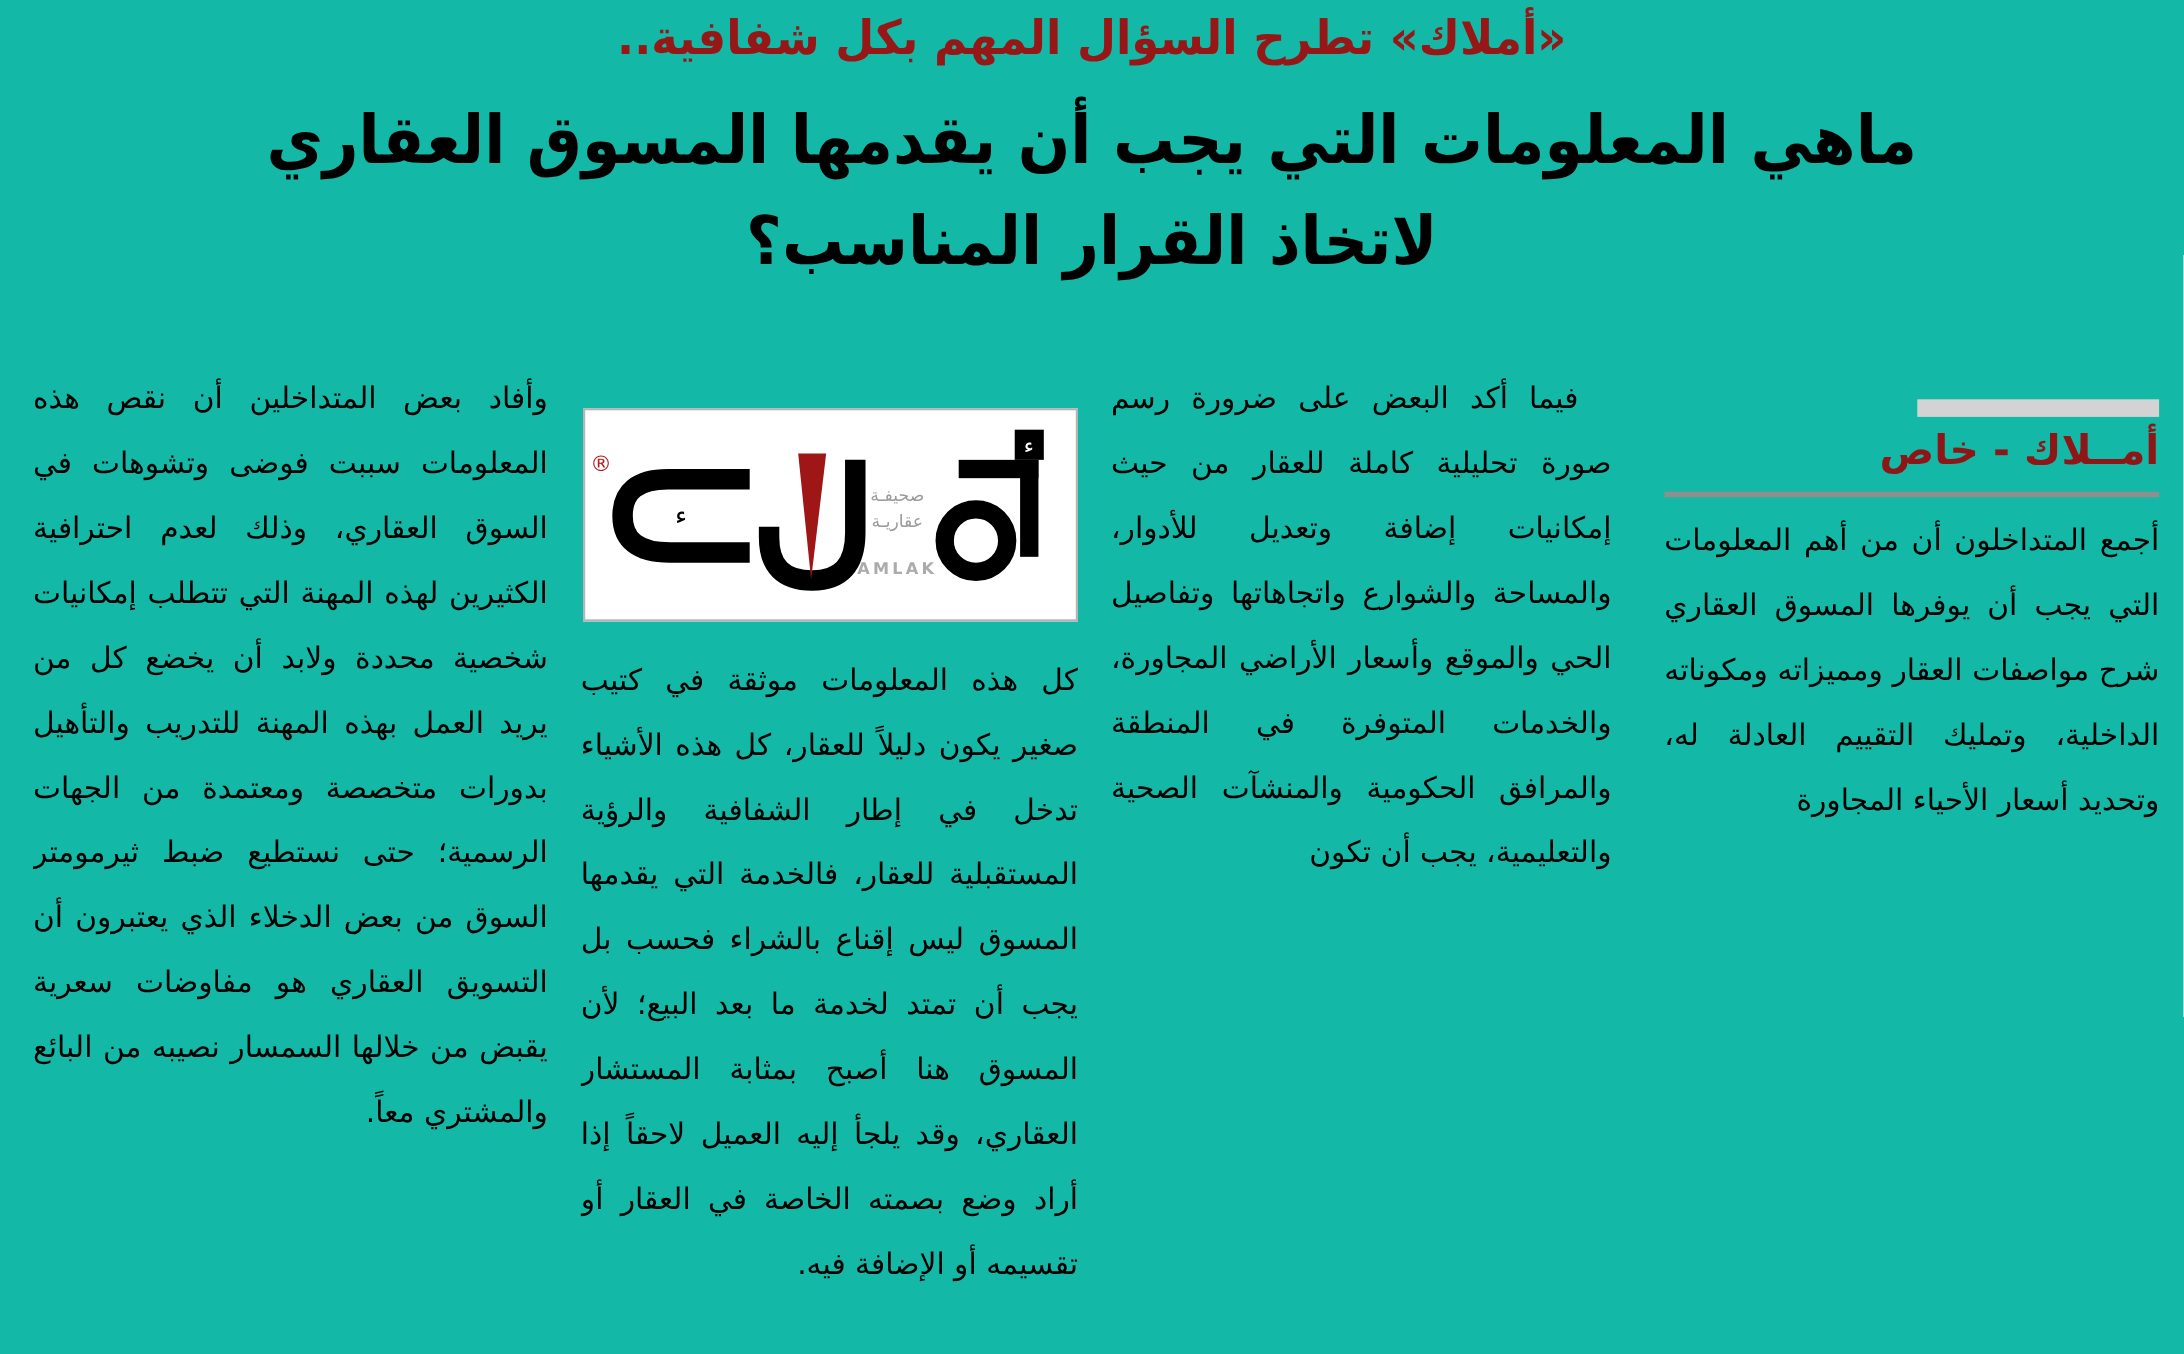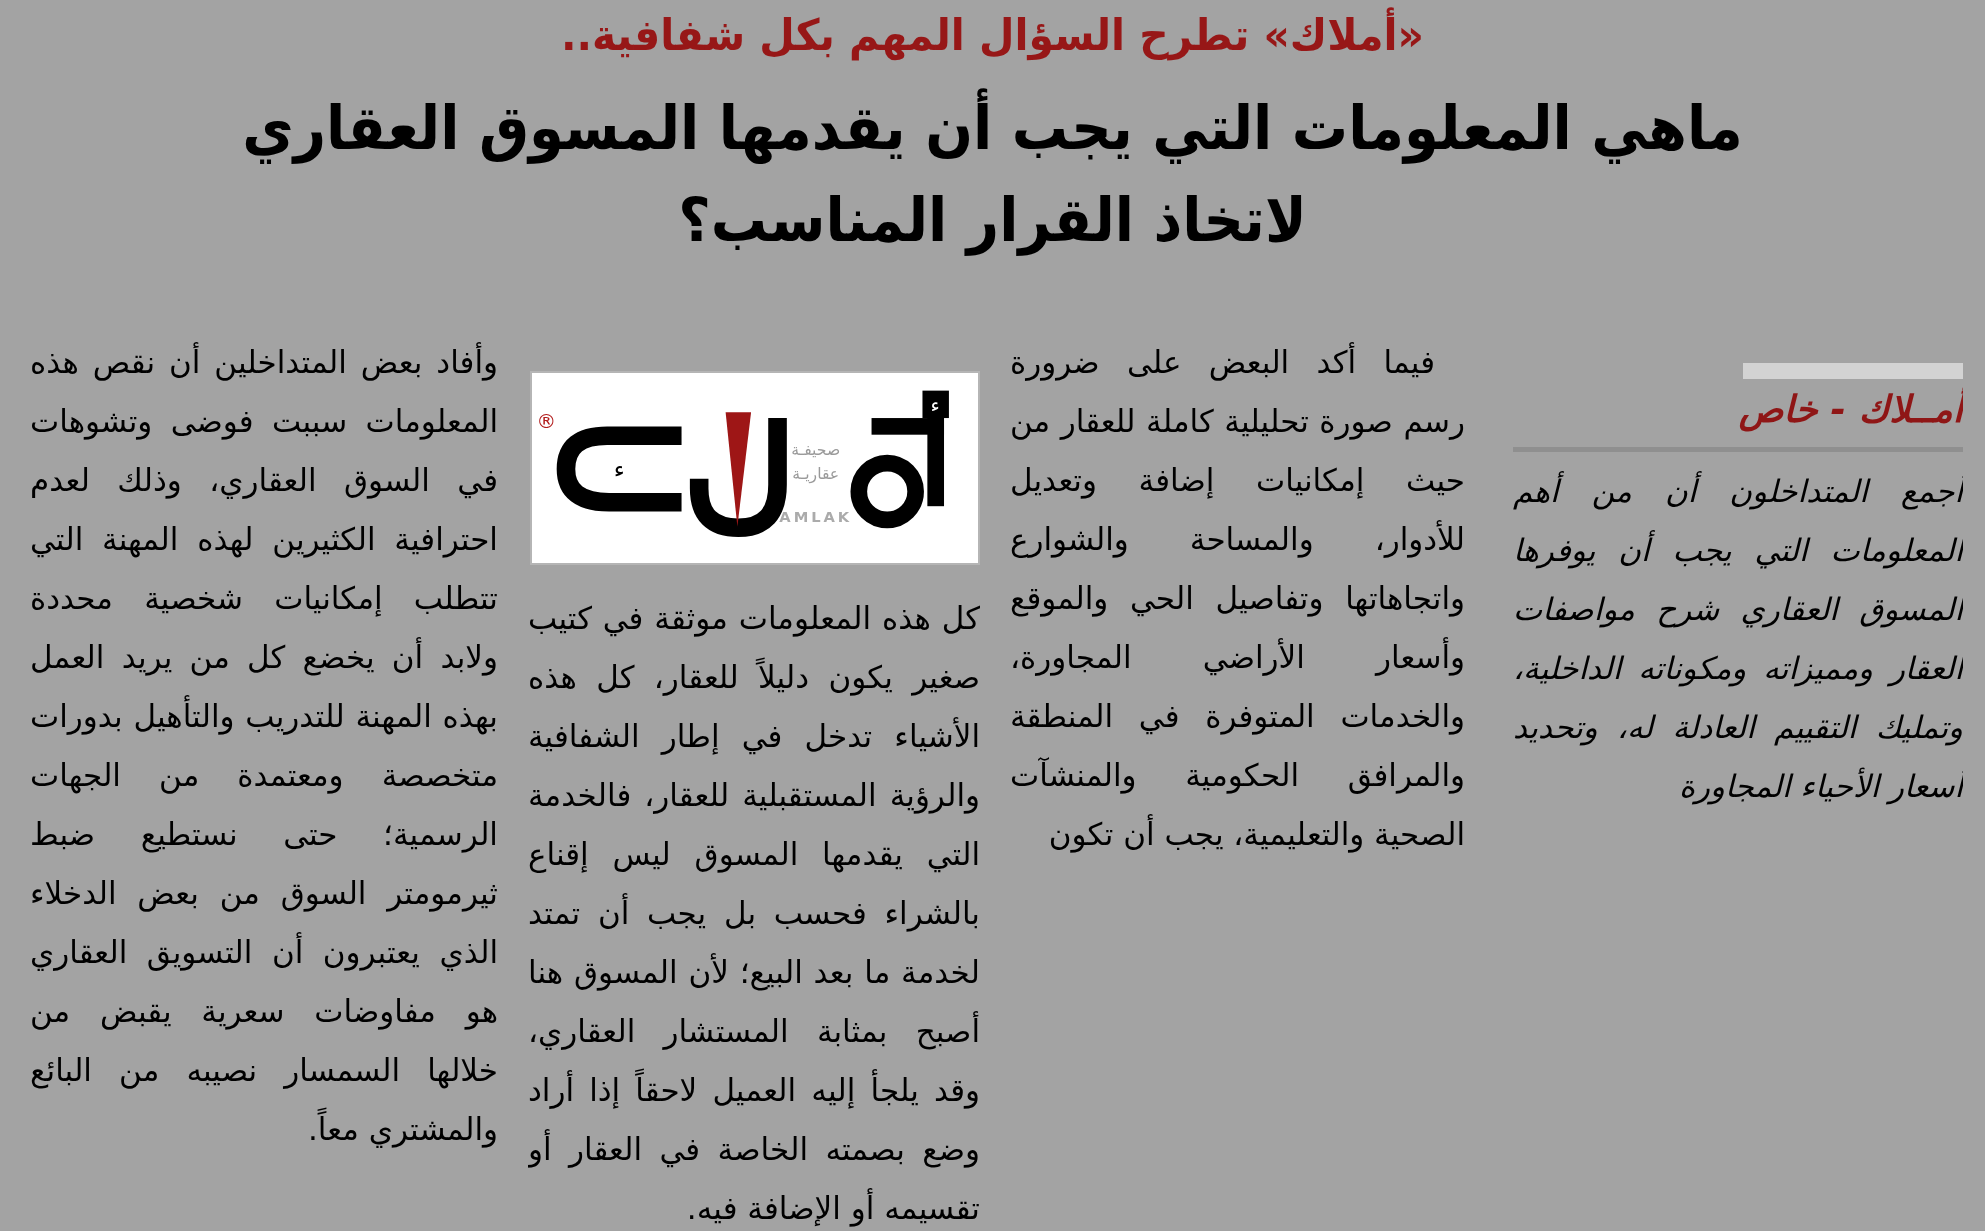--- a/index.html
+++ b/index.html
@@ -1,19 +1,19 @@
 <!DOCTYPE html>
 <html lang="ar" dir="rtl"><head>
 <meta charset="utf-8">
 <style>
   html,body{margin:0;padding:0;background:#ffffff;}
   .page{
     position:relative;
     width:1985px;height:1231px;
-    background:#a3a3a3;
+    background:#14b8a6;
     overflow:hidden;
     direction:rtl;
     font-family:"DejaVu Sans",sans-serif;
     color:#000;
   }
   
   .kicker{
     position:absolute;top:10px;left:0;right:0;
     text-align:center;
     font-size:43px;font-weight:bold;
@@ -31,27 +31,27 @@
   }
   .hl1{top:92px;}
   .hl2{top:184px;}
   
   .col{
     position:absolute;top:333px;bottom:0;
     overflow:hidden;
   }
   .col p{
     margin:0;
-    font-size:31px;
+    font-size:27px;
     line-height:59px;
     text-align:justify;
     color:#000;
   }
   .col p.indent{text-indent:30px;}
-  .col-1{right:22px;width:450px;font-style:italic;}
+  .col-1{right:22px;width:450px;}
   .col-2{right:520px;width:455px;}
   .col-3{right:1005px;width:452px;}
   .col-4{right:1487px;width:468px;}
   
   .accent-bar{
     width:220px;height:16px;
     background:#d3d3d3;
     margin:30px 0 8px auto;
   }
   .byline-label{

